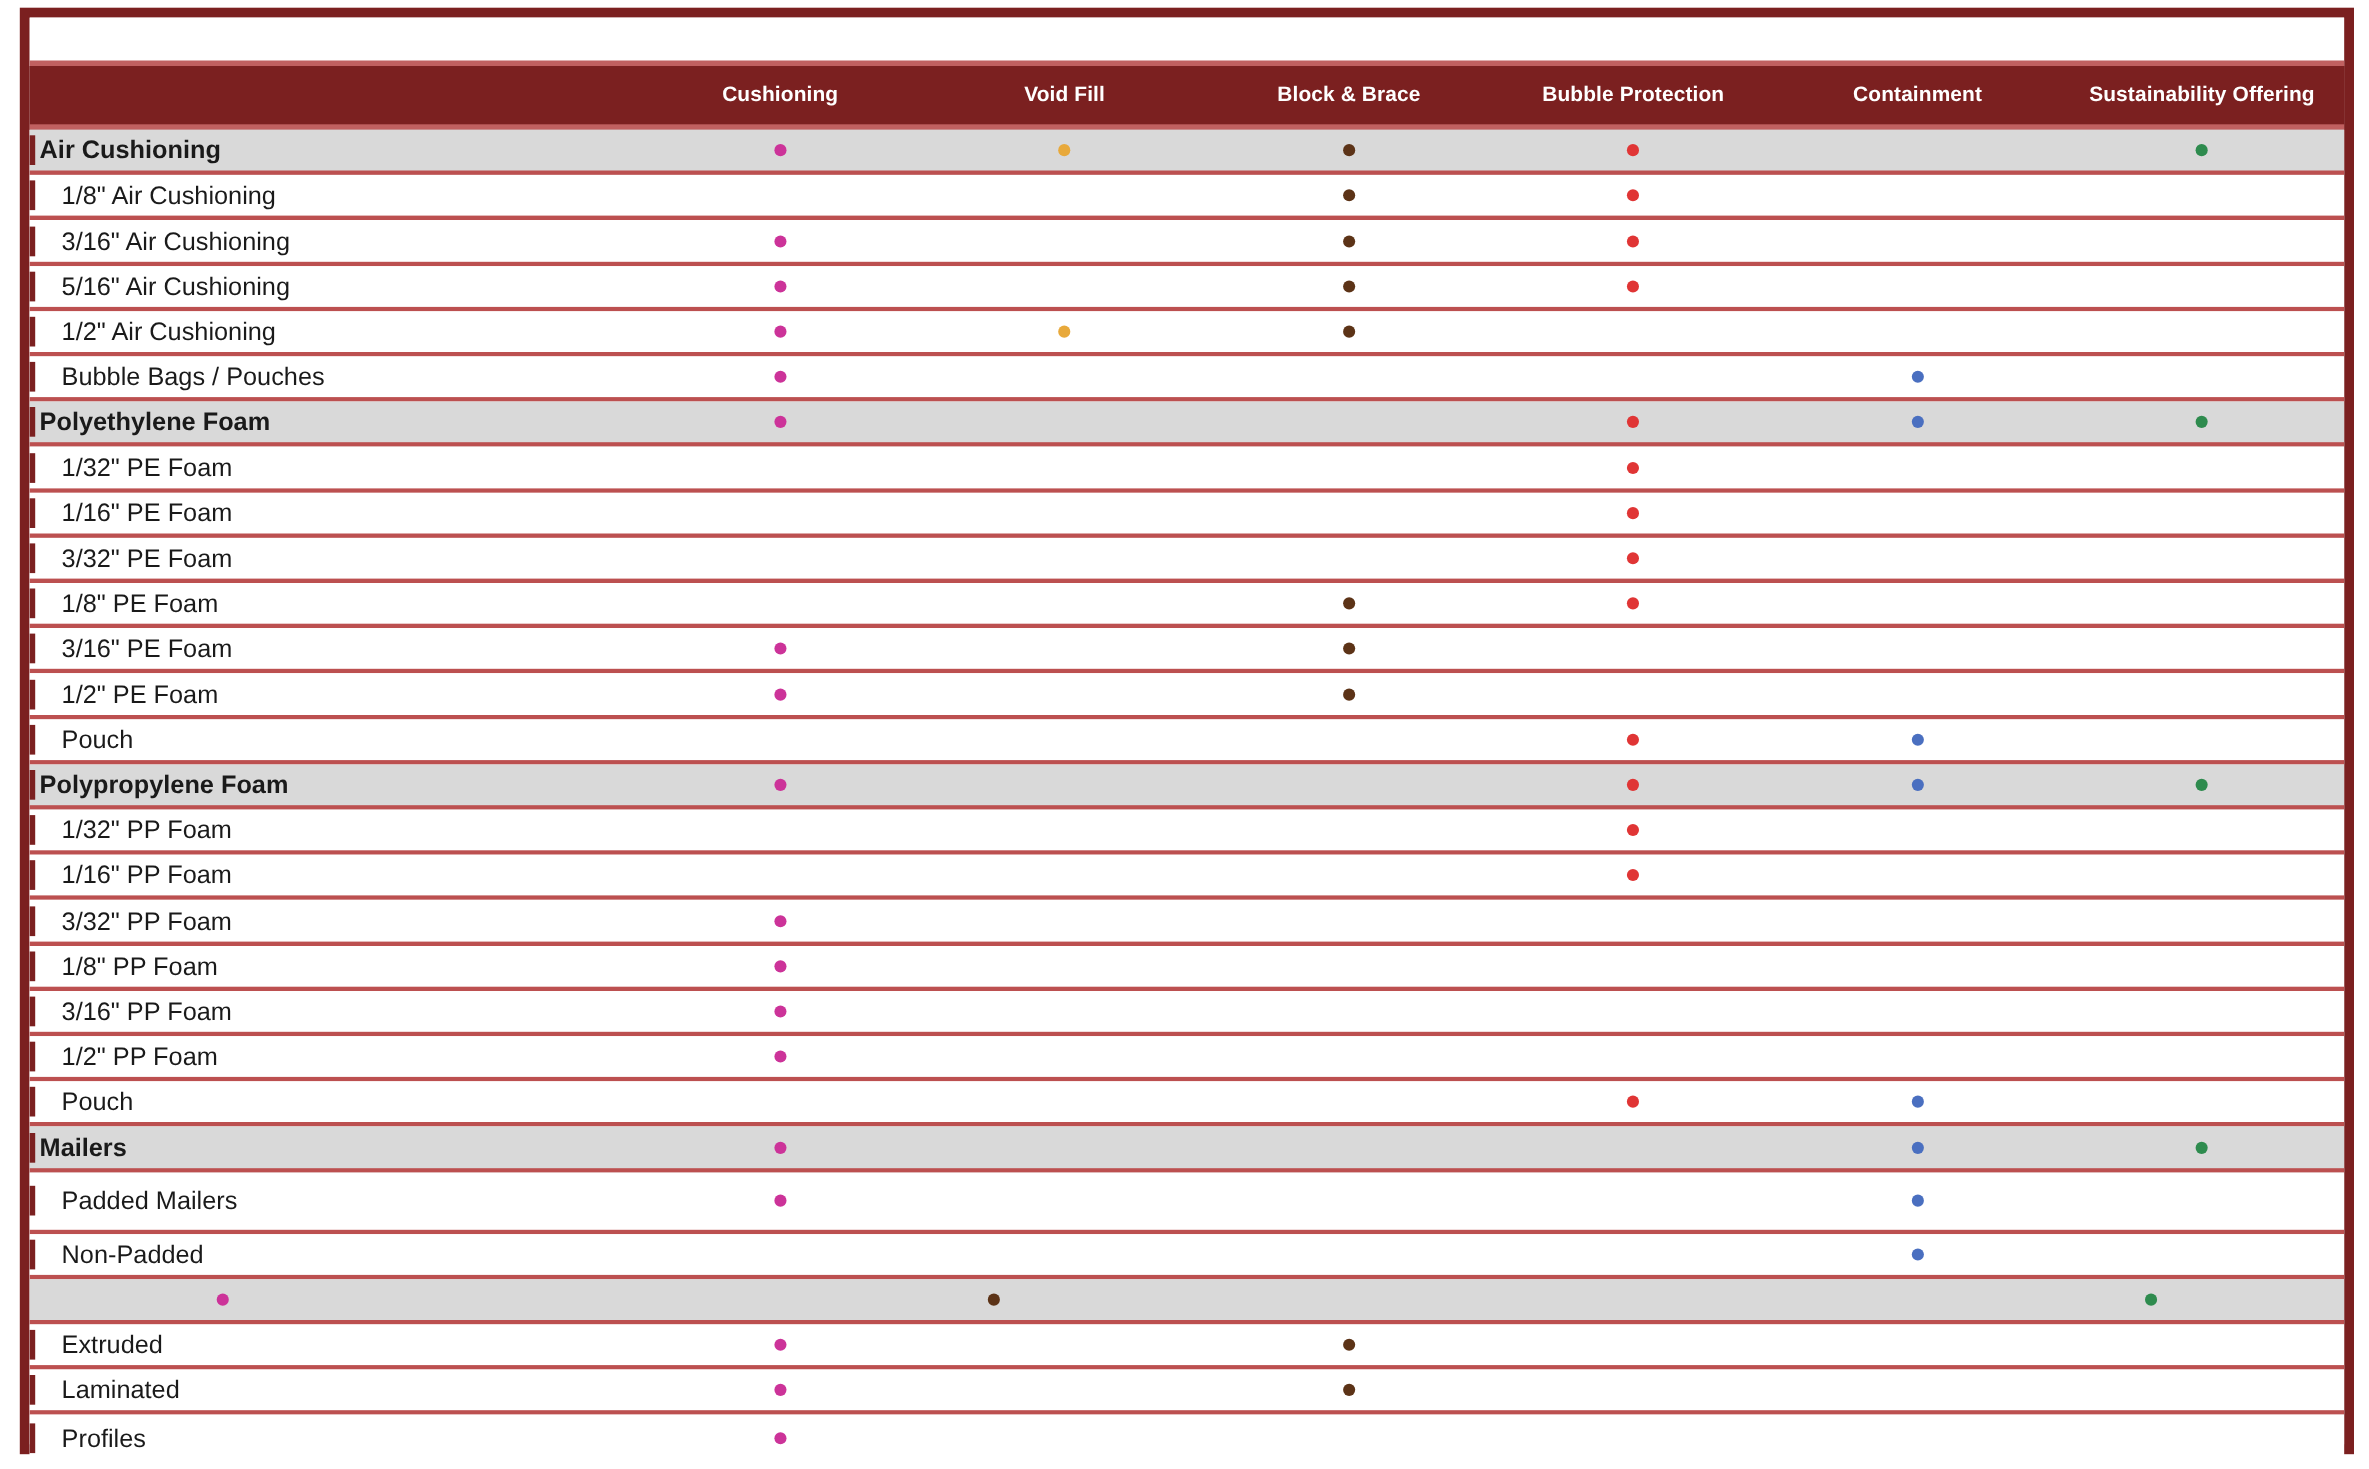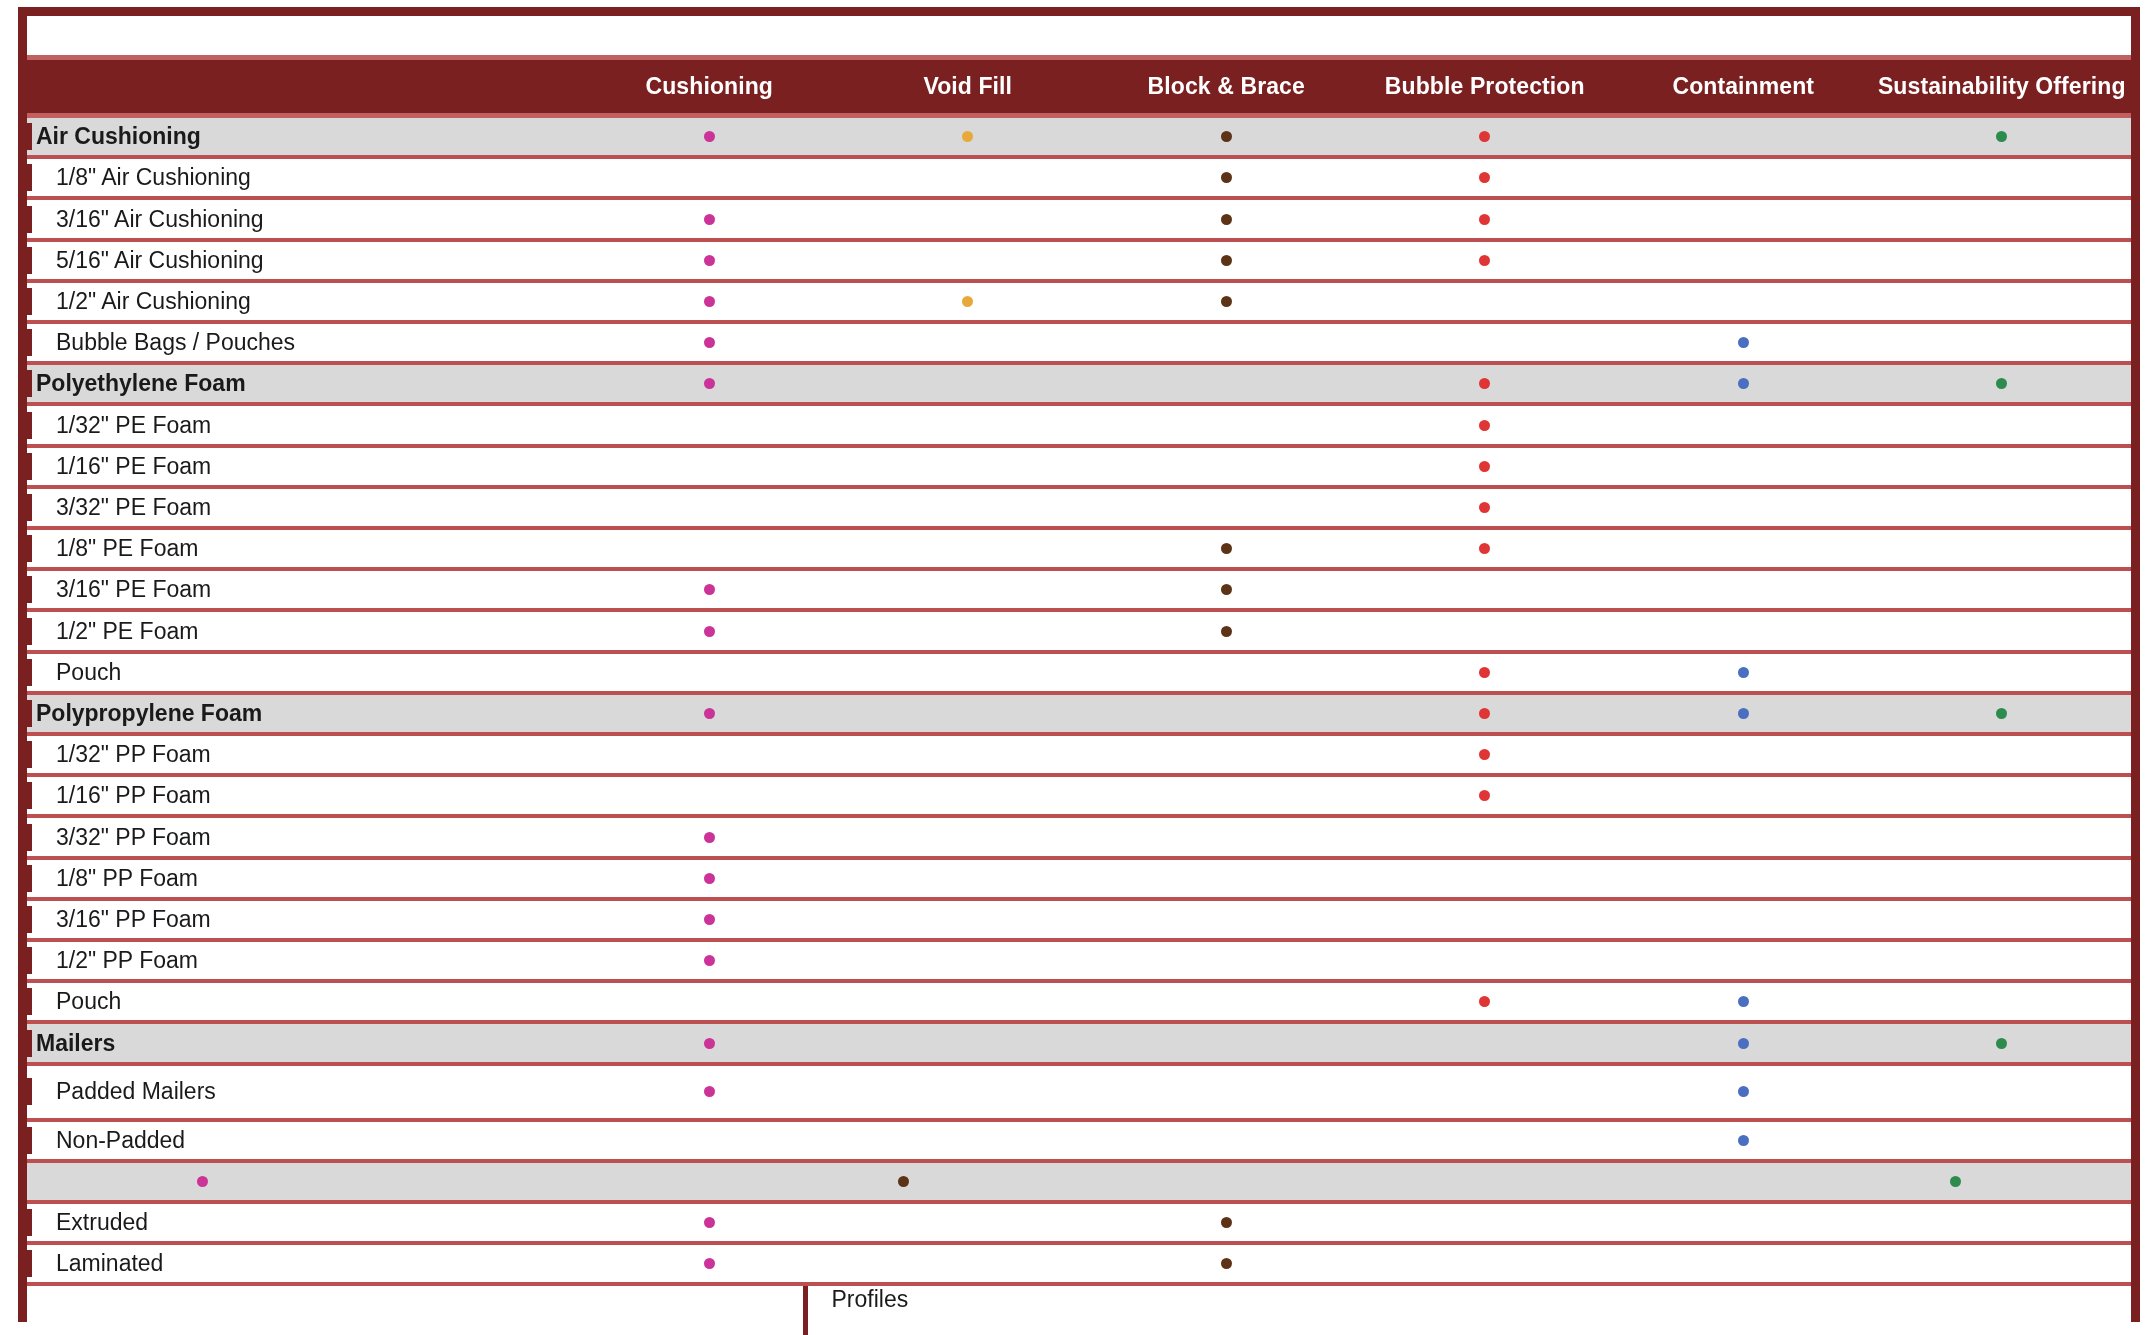--- a/index.html
+++ b/index.html
@@ -44,21 +44,21 @@
     box-sizing: border-box;
   }
   .header-row .h-label-col {
     width: 553px;
     flex: 0 0 553px;
   }
   .header-row .h-cell {
     flex: 1 1 0;
     text-align: center;
     color: #ffffff;
-    font-size: 23px;
+    font-size: 19px;
     font-weight: bold;
     letter-spacing: 0.1px;
     white-space: nowrap;
   }
 
   
   .rows-wrap {
     background: #ffffff;
   }
   .row {
@@ -69,21 +69,20 @@
     border-bottom: 4px solid #BC5050;
     background: #ffffff;
     position: relative;
   }
   .row.group {
     background: #D9D9D9;
     border-bottom: 4px solid #BC5050;
   }
   .row.last {
     border-bottom: none;
-    flex-direction: column;
   }
 
   .label-cell {
     width: 553px;
     flex: 0 0 553px;
     box-sizing: border-box;
     color: #1A1A1A;
     font-size: 23px;
     white-space: nowrap;
     overflow: hidden;

